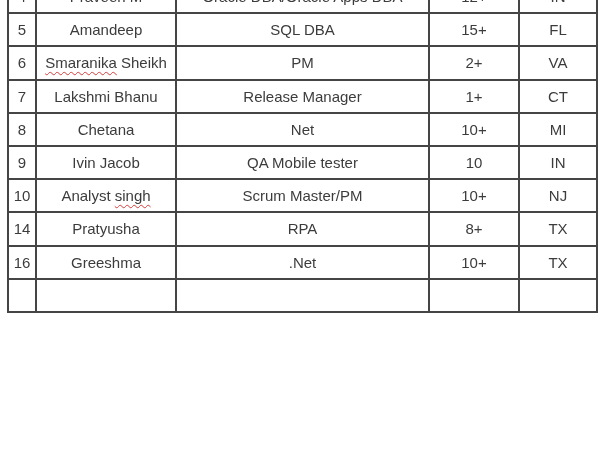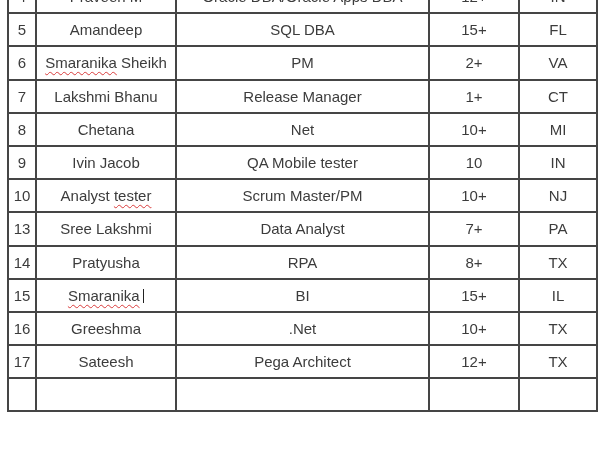--- a/index.html
+++ b/index.html
@@ -112,58 +112,37 @@
         </tr>
         <tr>
           <td>9</td>
           <td><span>Ivin Jacob</span></td>
           <td>QA Mobile tester</td>
           <td>10</td>
           <td>IN</td>
         </tr>
         <tr>
           <td>10</td>
-          <td><span>Analyst </span><span class="sp">tester</span></td>
+          <td><span>Analyst </span><span class="sp">singh</span></td>
           <td>Scrum Master/PM</td>
           <td>10+</td>
           <td>NJ</td>
-        </tr>
-        <tr>
-          <td>13</td>
-          <td><span>Sree Lakshmi</span></td>
-          <td>Data Analyst</td>
-          <td>7+</td>
-          <td>PA</td>
         </tr>
         <tr>
           <td>14</td>
           <td><span>Pratyusha</span></td>
           <td>RPA</td>
           <td>8+</td>
           <td>TX</td>
         </tr>
         <tr>
-          <td>15</td>
-          <td><span class="sp">Smaranika</span><span class="caret"></span></td>
-          <td>BI</td>
-          <td>15+</td>
-          <td>IL</td>
-        </tr>
-        <tr>
           <td>16</td>
           <td><span>Greeshma</span></td>
           <td>.Net</td>
           <td>10+</td>
-          <td>TX</td>
-        </tr>
-        <tr>
-          <td>17</td>
-          <td><span>Sateesh</span></td>
-          <td>Pega Architect</td>
-          <td>12+</td>
           <td>TX</td>
         </tr>
         <tr>
           <td></td>
           <td></td>
           <td></td>
           <td></td>
           <td></td>
         </tr>
       </tbody>

